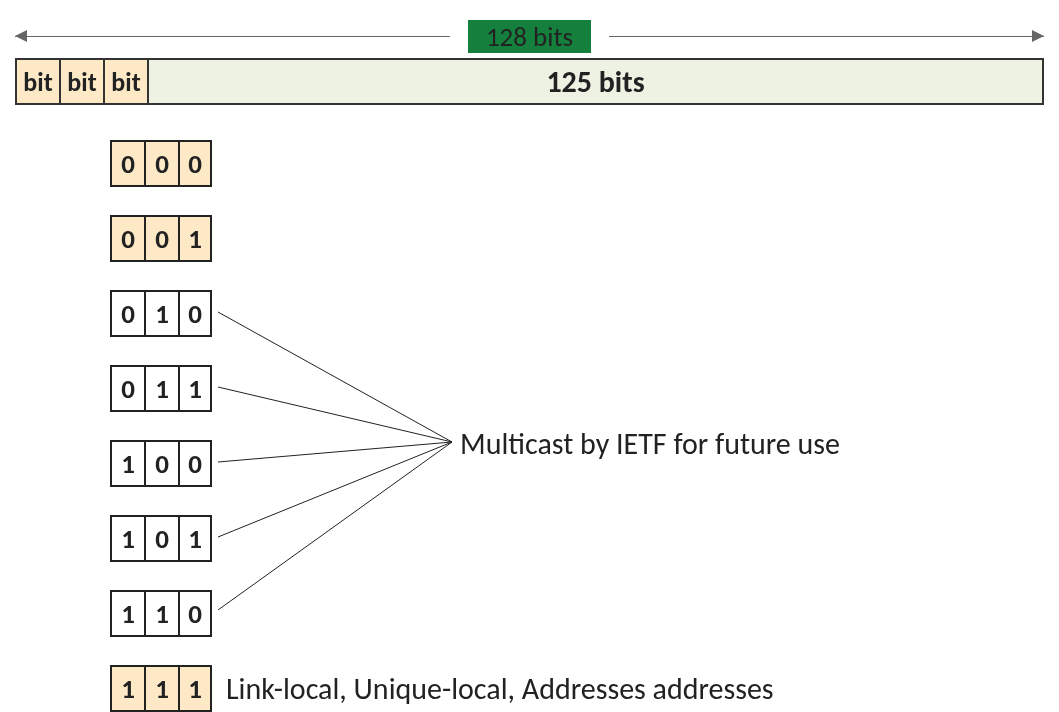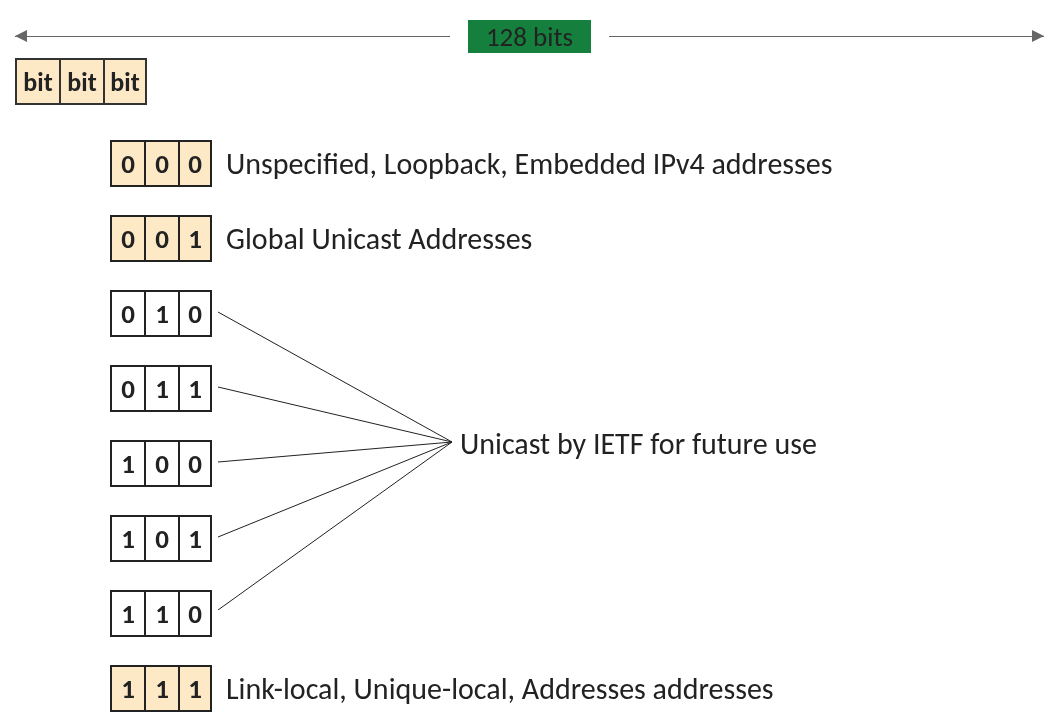--- a/index.html
+++ b/index.html
@@ -121,40 +121,39 @@
   <div class="arrow-line-left"></div>
   <div class="label"><span>128 bits</span></div>
   <div class="arrow-line-right"></div>
   <div class="arrow-right"></div>
 </div>
 
 <div class="bar">
   <div class="cell bit">bit</div>
   <div class="cell bit">bit</div>
   <div class="cell bit">bit</div>
+  <div class="cell rest">125 bits</div>
 </div>
 
 <div class="rows">
 
   <div class="row">
     <div class="triplet yellow">
       <div class="c">0</div>
       <div class="c">0</div>
       <div class="c">0</div>
     </div>
-    <div class="desc">Unspecified, Loopback, Embedded IPv4 addresses</div>
   </div>
 
   <div class="row">
     <div class="triplet yellow">
       <div class="c">0</div>
       <div class="c">0</div>
       <div class="c">1</div>
     </div>
-    <div class="desc">Global Unicast Addresses</div>
   </div>
 
   <div class="row">
     <div class="triplet white">
       <div class="c">0</div>
       <div class="c">1</div>
       <div class="c">0</div>
     </div>
   </div>
 
@@ -199,15 +198,15 @@
     <div class="desc">Link-local, Unique-local, Addresses addresses</div>
   </div>
 
   <svg class="brace-svg" width="260" height="320">
     <line x1="6" y1="22" x2="240" y2="152" stroke="#222" stroke-width="1"></line>
     <line x1="6" y1="97" x2="240" y2="152" stroke="#222" stroke-width="1"></line>
     <line x1="6" y1="172" x2="240" y2="152" stroke="#222" stroke-width="1"></line>
     <line x1="6" y1="247" x2="240" y2="152" stroke="#222" stroke-width="1"></line>
     <line x1="6" y1="320" x2="240" y2="152" stroke="#222" stroke-width="1"></line>
   </svg>
-  <div class="reserved-label">Unicast by IETF for future use</div>
+  <div class="reserved-label">Multicast by IETF for future use</div>
 
 </div>
 
 </body></html>

